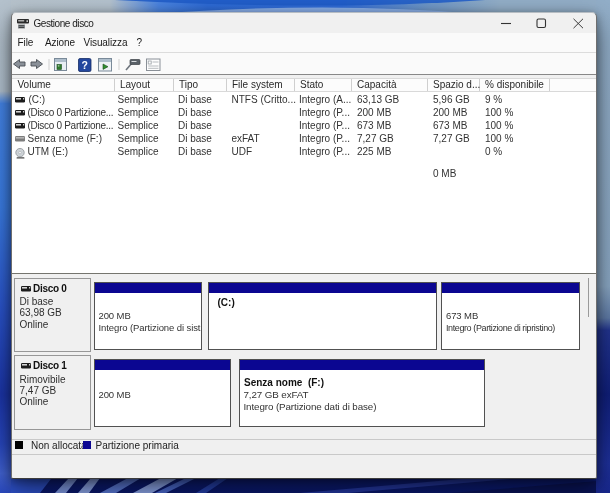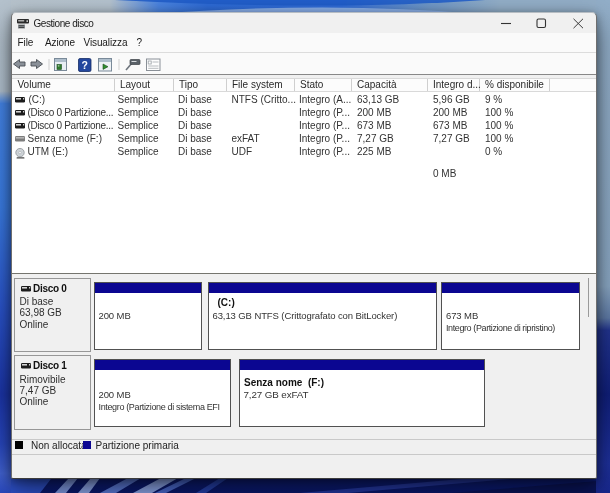--- a/index.html
+++ b/index.html
@@ -151,21 +151,21 @@
     <div class="hdrline" style="left:351px;top:79px;height:12px;"></div>
     <div class="hdrline" style="left:427px;top:79px;height:12px;"></div>
     <div class="hdrline" style="left:479px;top:79px;height:12px;"></div>
     <div class="hdrline" style="left:549px;top:79px;height:12px;"></div>
 <div class="t" style="left:17.5px;top:79px;color:#2a2a2a;">Volume</div>
 <div class="t" style="left:120px;top:79px;color:#2a2a2a;">Layout</div>
 <div class="t" style="left:179px;top:79px;color:#2a2a2a;">Tipo</div>
 <div class="t" style="left:232px;top:79px;color:#2a2a2a;">File system</div>
 <div class="t" style="left:300px;top:79px;color:#2a2a2a;">Stato</div>
 <div class="t" style="left:357px;top:79px;color:#2a2a2a;">Capacità</div>
-<div class="t" style="left:433px;top:79px;color:#2a2a2a;">Integro d...</div>
+<div class="t" style="left:433px;top:79px;color:#2a2a2a;">Spazio d...</div>
 <div class="t" style="left:485px;top:79px;color:#2a2a2a;">% disponibile</div>
 
 <div class="abs" style="left:11.5px;top:92px;width:584px;height:180.5px;background:#fff;box-sizing:border-box;"></div>
 <div class="abs" style="left:11.5px;top:272.5px;width:584px;height:1.5px;background:#75756e;"></div>
 <div id="rows">
 
 <svg class="abs" style="left:14.5px;top:96.5px" width="10" height="6" viewBox="0 0 10 6">
         <rect x="0" y="0" width="10" height="5.5" rx="1.2" fill="#1c1c1c"></rect>
         <rect x="1" y="1.1" width="5" height="1.4" fill="#e8e8e8"></rect>
         <rect x="8" y="1.2" width="1.2" height="1.2" fill="#fff"></rect>
@@ -243,25 +243,25 @@
         <rect x="8" y="1.2" width="1.2" height="1.2" fill="#fff"></rect>
       </svg>
 <div class="t" style="left:33px;top:283px;font-weight:bold;letter-spacing:-0.3px;color:#111;">Disco 0</div>
 <div class="t" style="left:19.5px;top:296px;color:#2e2e2e;">Di base</div>
 <div class="t" style="left:19.5px;top:307.3px;color:#2e2e2e;">63,98 GB</div>
 <div class="t" style="left:19.5px;top:318.8px;color:#2e2e2e;">Online</div>
 
 <div class="pbox" style="left:93.5px;top:281.5px;width:108.5px;height:68px;overflow:hidden;">
   <div class="pbar"></div>
   <div class="t g" style="left:4px;top:27.5px;">200 MB</div>
+  <div class="t g" style="left:4px;top:39.5px;">Integro (Partizione di sist</div>
 </div>
 <div class="pbox" style="left:207.5px;top:281.5px;width:229px;height:68px;overflow:hidden;">
   <div class="pbar"></div>
   <div class="t" style="left:9px;top:14px;font-weight:bold;color:#111;">(C:)</div>
-  <div class="t g" style="left:4px;top:27.5px;">63,13 GB NTFS (Crittografato con BitLocker)</div>
 </div>
 <div class="pbox" style="left:441px;top:281.5px;width:138.5px;height:68px;overflow:hidden;">
   <div class="pbar"></div>
   <div class="t g" style="left:4px;top:27.5px;">673 MB</div>
   <div class="t g" style="left:4px;top:39.5px;font-size:9px;letter-spacing:-0.4px;">Integro (Partizione di ripristino)</div>
 </div>
 
 <div class="dlabel" style="left:14px;top:354.5px;width:77px;height:75px;"></div>
 <svg class="abs" style="left:20.5px;top:362.5px" width="10" height="6" viewBox="0 0 10 6">
         <rect x="0" y="0" width="10" height="5.5" rx="1.2" fill="#1c1c1c"></rect>
@@ -269,26 +269,26 @@
         <rect x="8" y="1.2" width="1.2" height="1.2" fill="#fff"></rect>
       </svg>
 <div class="t" style="left:33px;top:360px;font-weight:bold;letter-spacing:-0.3px;color:#111;">Disco 1</div>
 <div class="t" style="left:19.5px;top:373.6px;color:#2e2e2e;">Rimovibile</div>
 <div class="t" style="left:19.5px;top:384.8px;color:#2e2e2e;">7,47 GB</div>
 <div class="t" style="left:19.5px;top:396px;color:#2e2e2e;">Online</div>
 
 <div class="pbox" style="left:93.5px;top:358.5px;width:137px;height:68.5px;overflow:hidden;">
   <div class="pbar"></div>
   <div class="t g" style="left:4px;top:29px;">200 MB</div>
-  <div class="t g" style="left:4px;top:41px;font-size:9px;letter-spacing:-0.35px;">Integro (Partizione di sistema EFI</div>
 </div>
 <div class="pbox" style="left:238.5px;top:358.5px;width:246px;height:68.5px;overflow:hidden;">
   <div class="pbar"></div>
   <div class="t" style="left:4.5px;top:17px;font-weight:bold;color:#111;">Senza nome&nbsp; (F:)</div>
   <div class="t g" style="left:4px;top:29px;font-size:9.8px;">7,27 GB exFAT</div>
+  <div class="t g" style="left:4px;top:41px;font-size:9.8px;">Integro (Partizione dati di base)</div>
 </div>
 
 <div class="abs" style="left:588px;top:278px;width:1px;height:39px;background:#9a9a9a;"></div>
 </div>
 
 <div class="abs" style="left:11.5px;top:438.5px;width:584px;height:16.5px;background:#f0f0f0;border-top:1px solid #c9c9c9;border-bottom:1px solid #c9c9c9;box-sizing:border-box;"></div>
 <div class="abs" style="left:14.5px;top:440.5px;width:8.5px;height:8.5px;background:#000;"></div>
 <div class="t" style="left:31px;top:439.5px;color:#222;">Non allocata</div>
 <div class="abs" style="left:82.5px;top:440.5px;width:8.5px;height:8.5px;background:#0b0691;"></div>
 <div class="t" style="left:95.5px;top:439.5px;color:#222;">Partizione primaria</div>

